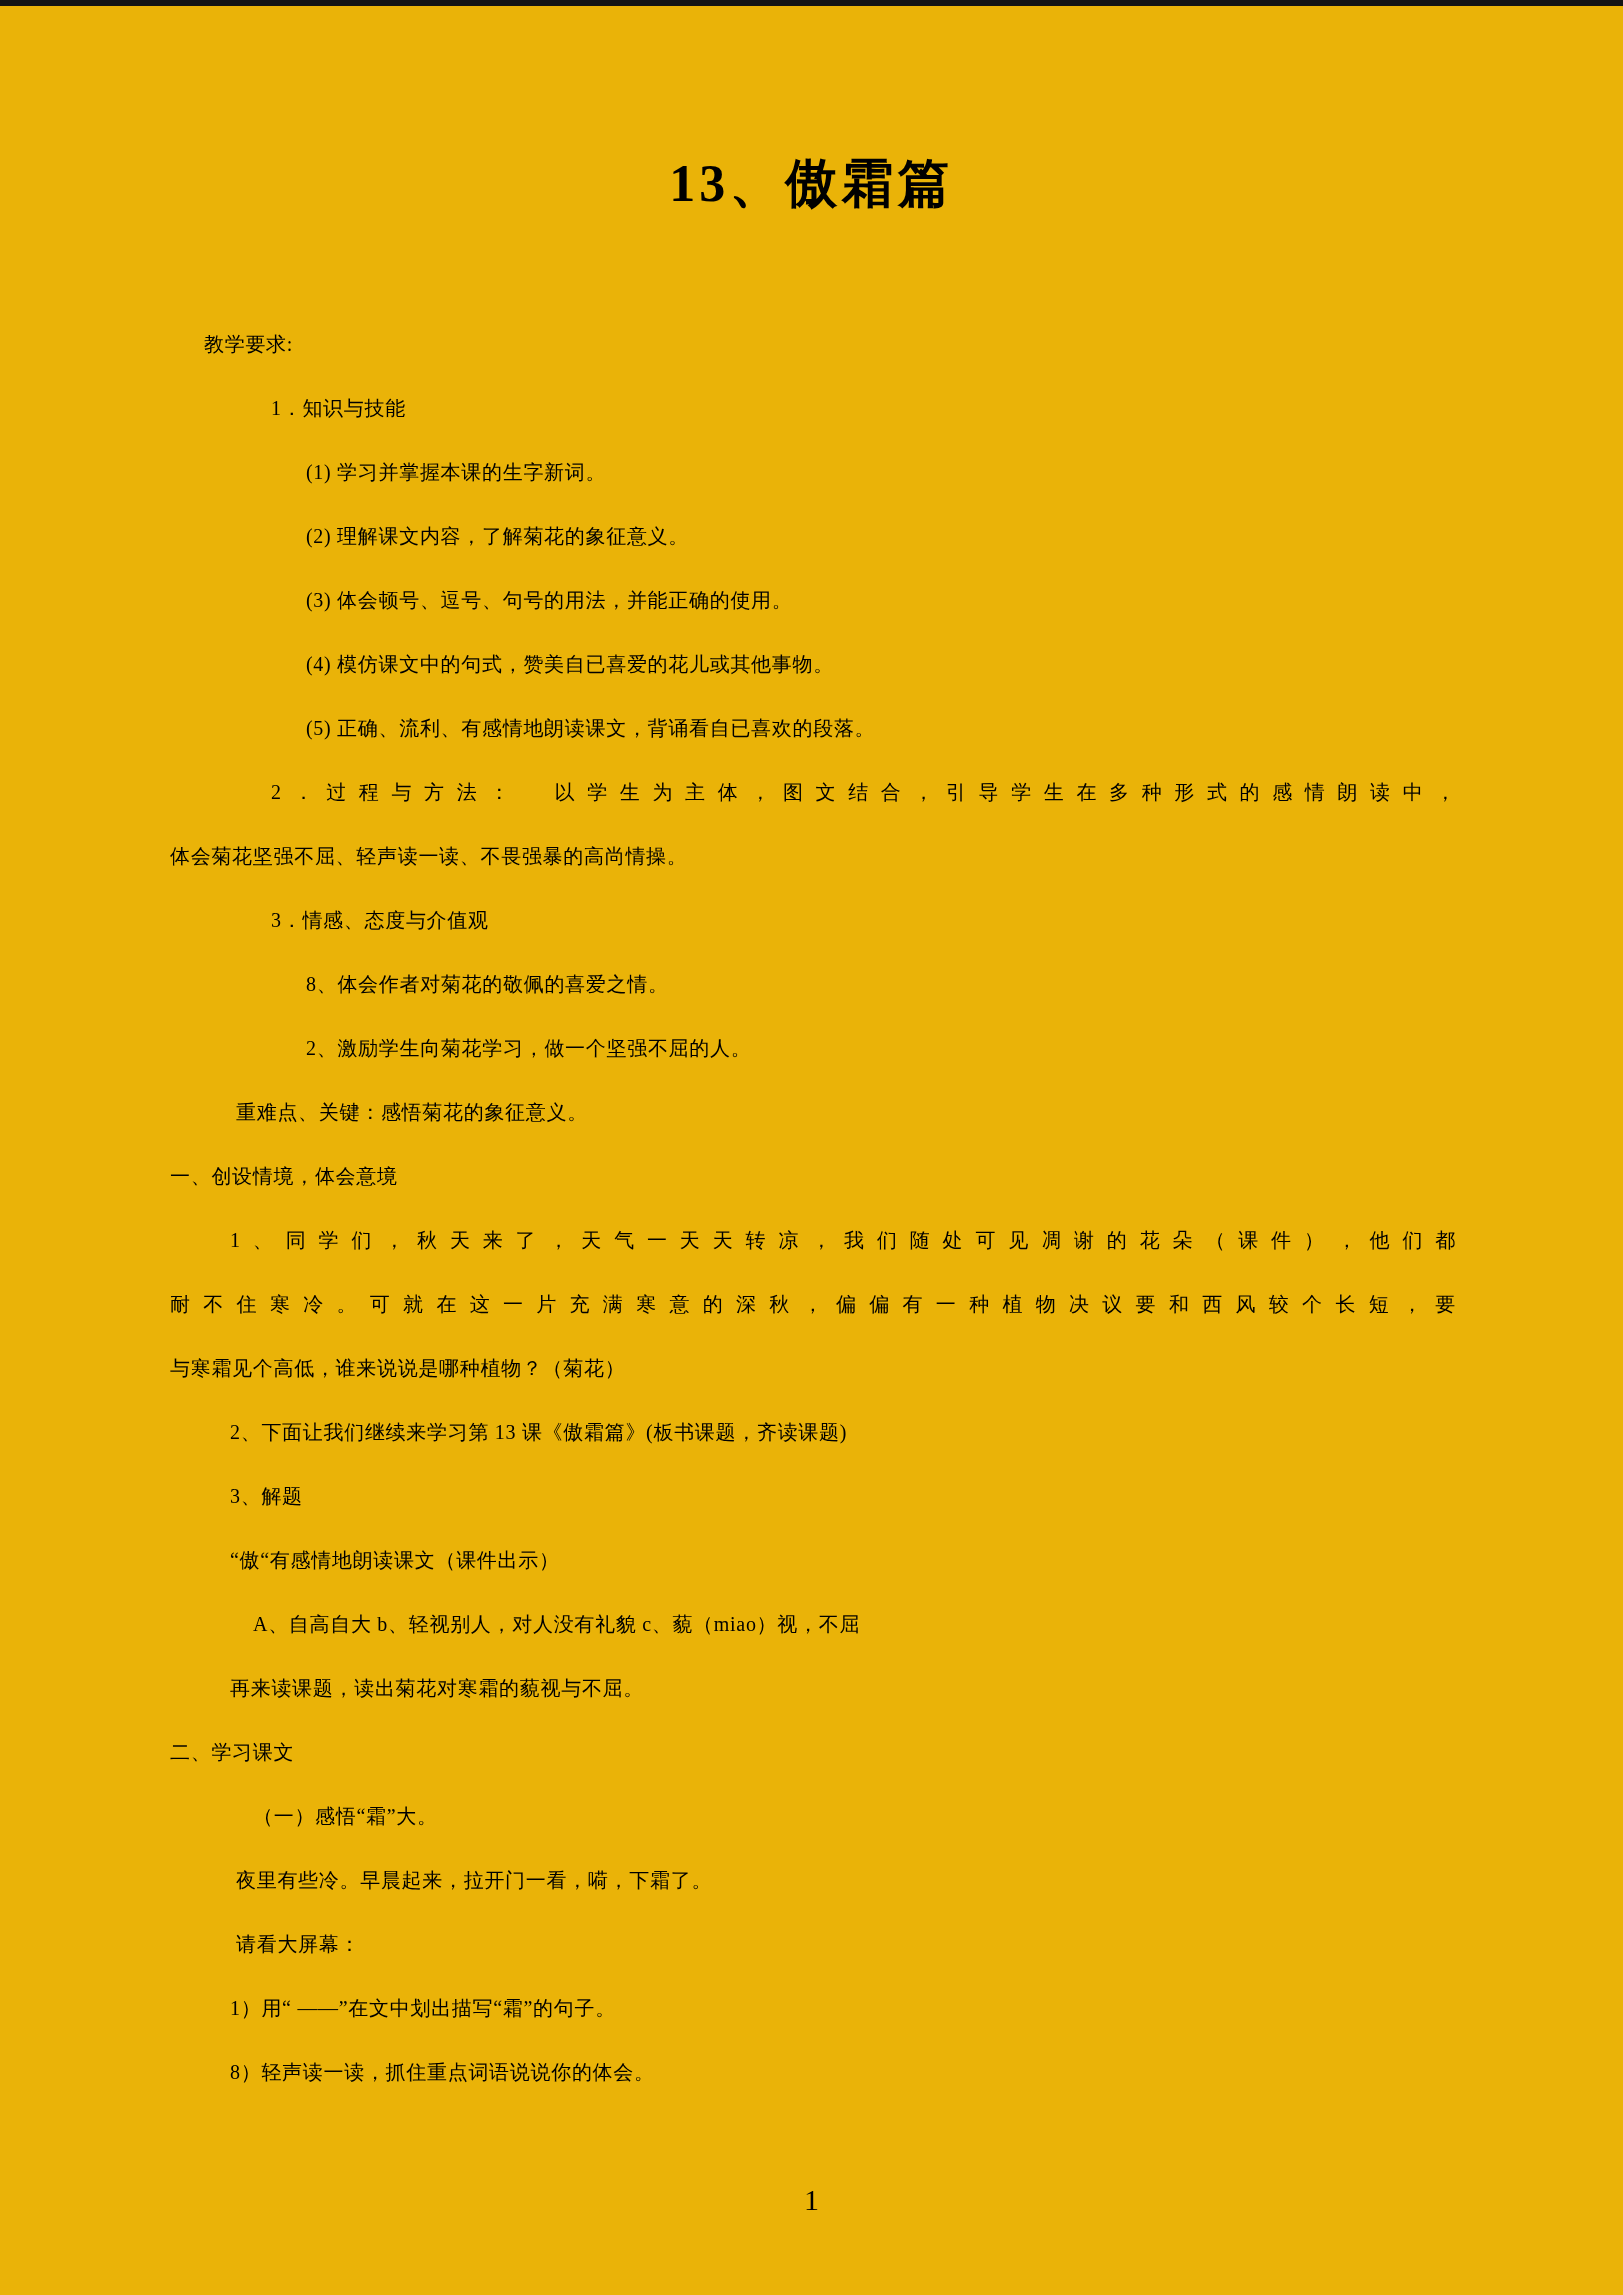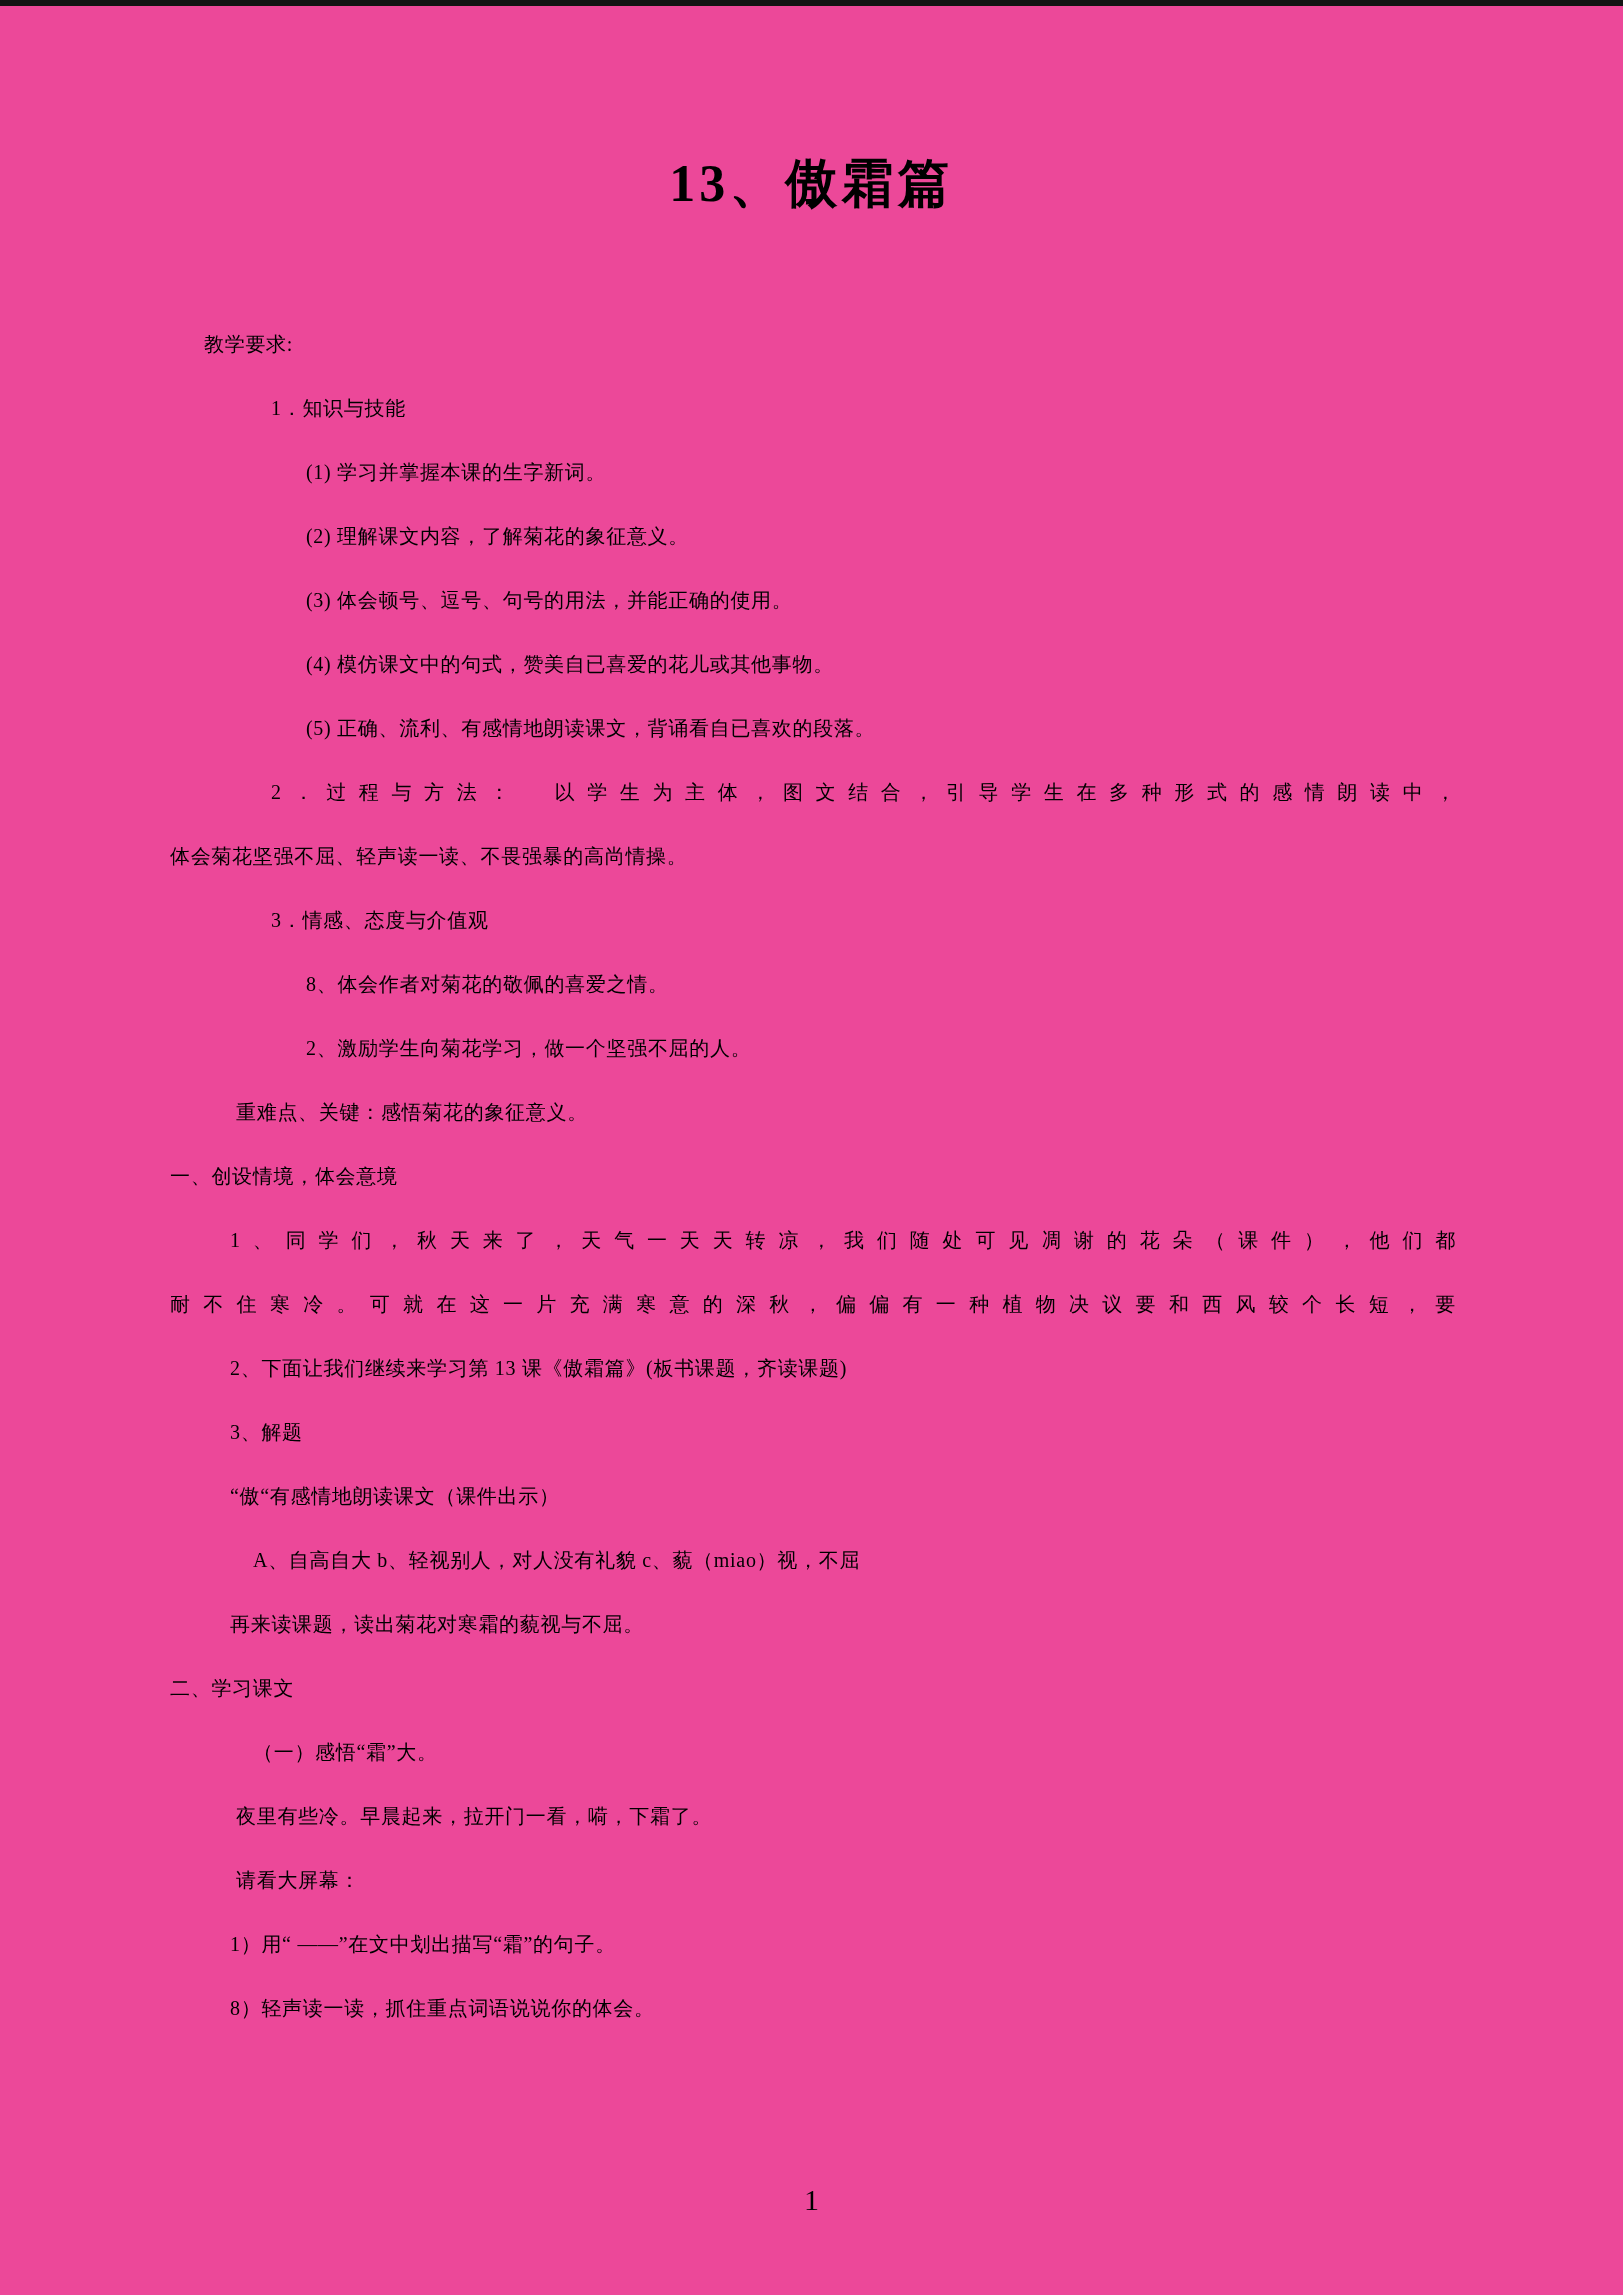--- a/index.html
+++ b/index.html
@@ -5,21 +5,21 @@
   html, body {
     margin: 0;
     padding: 0;
     background: #e8e8e8;
   }
   .page {
     position: relative;
     width: 1623px;
     height: 2295px;
     margin: 0 auto;
-    background: #ec4899;
+    background: #eab308;
     overflow: hidden;
     font-family: "Liberation Serif", "DejaVu Serif", serif;
     color: #000000;
   }
   .topbar {
     position: absolute;
     top: 0;
     left: 0;
     width: 100%;
     height: 6.1px;
@@ -90,20 +90,21 @@
       <div class="line indent-6">(5) 正确、流利、有感情地朗读课文，背诵看自已喜欢的段落。</div>
       <div class="line indent-5 fill">2．过程与方法：　以学生为主体，图文结合，引导学生在多种形式的感情朗读中，</div>
       <div class="line indent-0">体会菊花坚强不屈、轻声读一读、不畏强暴的高尚情操。</div>
       <div class="line indent-5">3．情感、态度与介值观</div>
       <div class="line indent-6">8、体会作者对菊花的敬佩的喜爱之情。</div>
       <div class="line indent-6">2、激励学生向菊花学习，做一个坚强不屈的人。</div>
       <div class="line indent-3">重难点、关键：感悟菊花的象征意义。</div>
       <div class="line indent-0">一、创设情境，体会意境</div>
       <div class="line indent-2 fill">1、同学们，秋天来了，天气一天天转凉，我们随处可见凋谢的花朵（课件），他们都</div>
       <div class="line indent-0 fill">耐不住寒冷。可就在这一片充满寒意的深秋，偏偏有一种植物决议要和西风较个长短，要</div>
+      <div class="line indent-0">与寒霜见个高低，谁来说说是哪种植物？（菊花）</div>
       <div class="line indent-2">2、下面让我们继续来学习第 13 课《傲霜篇》(板书课题，齐读课题)</div>
       <div class="line indent-2">3、解题</div>
       <div class="line indent-2">“傲“有感情地朗读课文（课件出示）</div>
       <div class="line indent-4">A、自高自大 b、轻视别人，对人没有礼貌 c、藐（miao）视，不屈</div>
       <div class="line indent-2">再来读课题，读出菊花对寒霜的藐视与不屈。</div>
       <div class="line indent-0">二、学习课文</div>
       <div class="line indent-4">（一）感悟“霜”大。</div>
       <div class="line indent-3">夜里有些冷。早晨起来，拉开门一看，嗬，下霜了。</div>
       <div class="line indent-3">请看大屏幕：</div>
       <div class="line indent-2">1）用“ ——”在文中划出描写“霜”的句子。</div>

